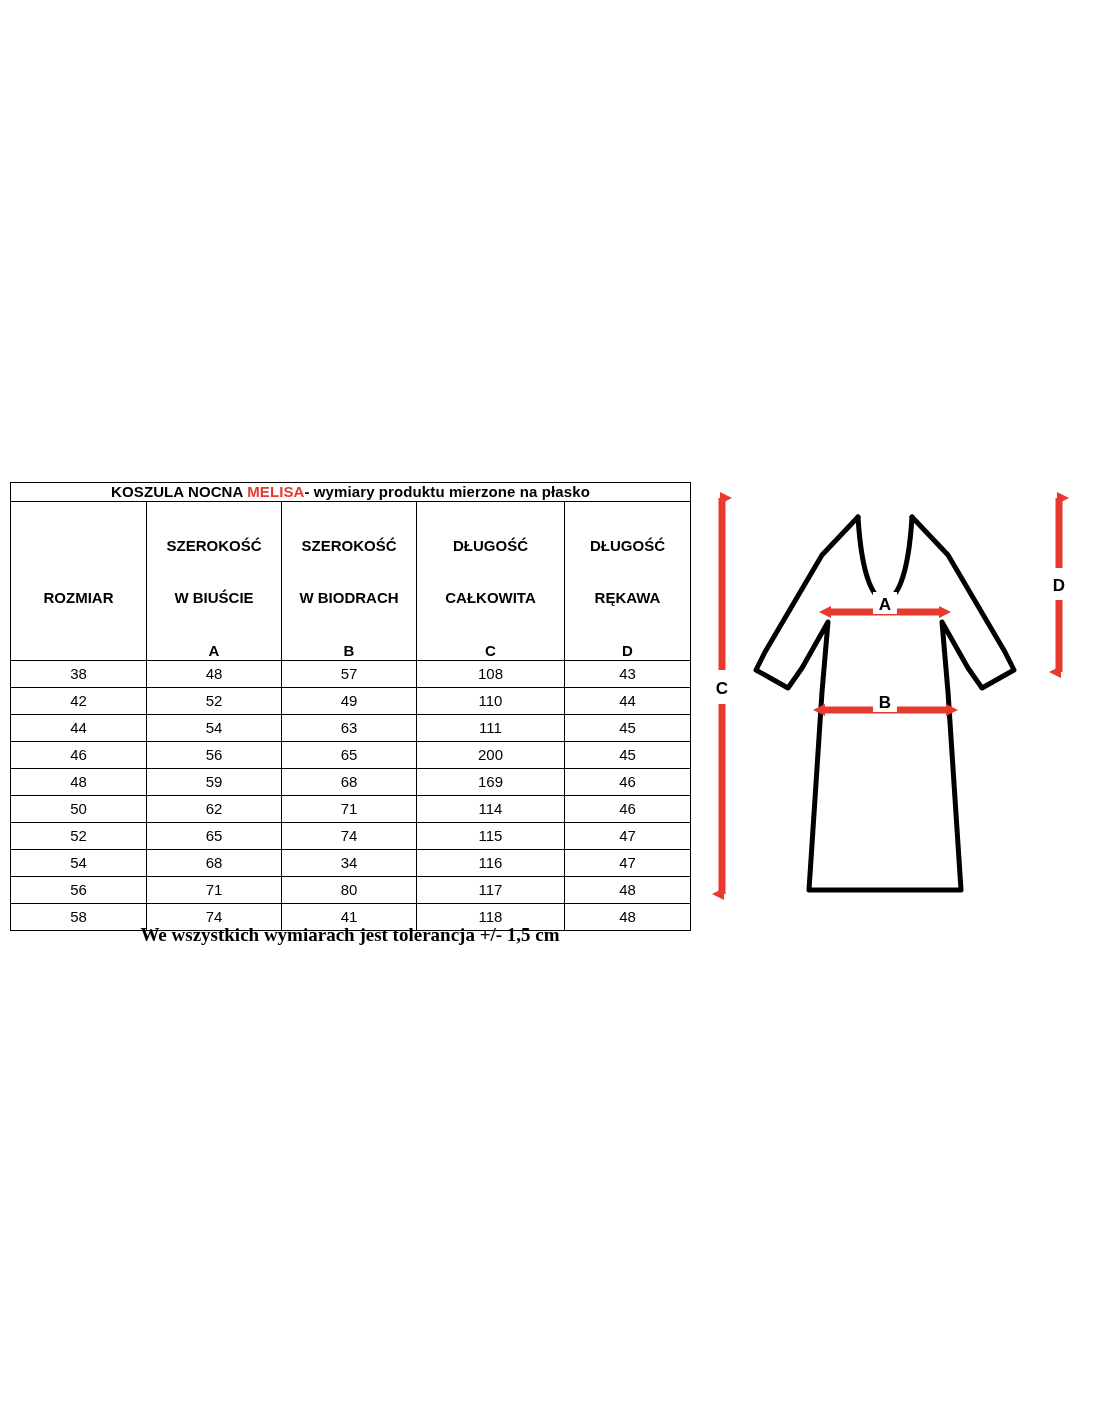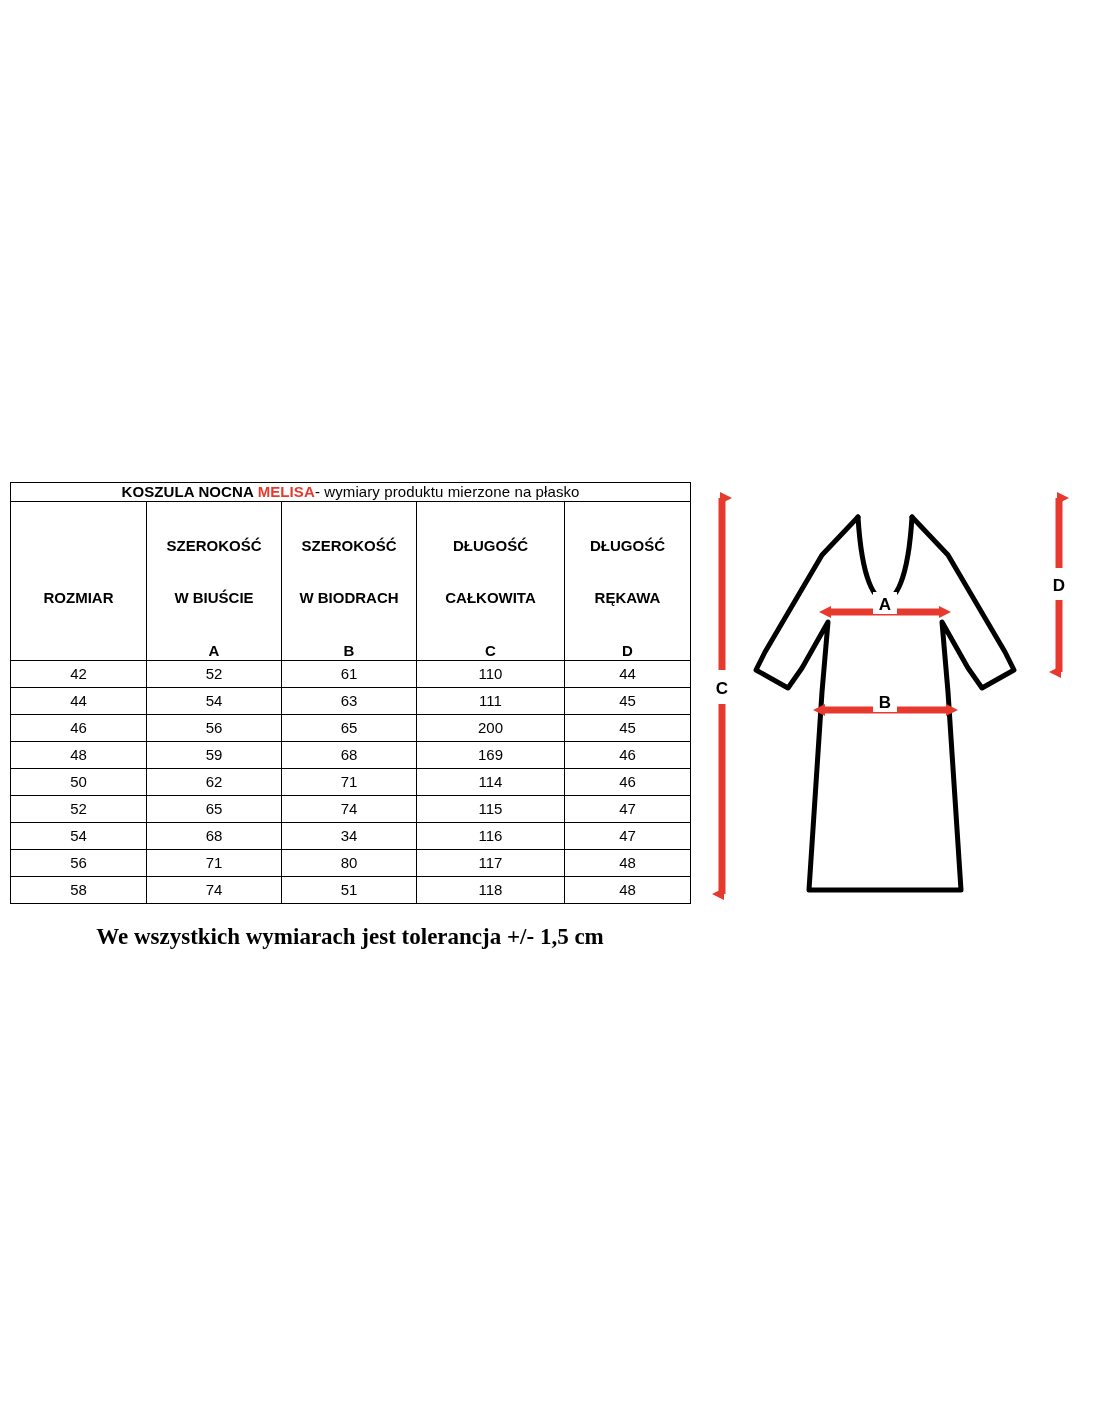--- a/index.html
+++ b/index.html
@@ -56,21 +56,21 @@
     font-size: 15.5px;
     font-weight: bold;
     letter-spacing: 0.1px;
   }
   .brand-accent {
     color: #e8392e;
     font-weight: bold;
     margin-top: 41px;
   }
   .title-rest {
-    font-weight: normal;
+    font-weight: bold;
   }
   .hl {
     display: block;
     margin-top: 35px;
   }
   tbody td {
     height: 26px;
     font-size: 15px;
     font-weight: normal;
   }
@@ -81,21 +81,21 @@
   .col-d { width: 126px; }
 
   .tolerance {
     position: absolute;
     left: 0px;
     top: 442px;
     width: 680px;
     text-align: center;
     font-family: "Liberation Serif", serif;
     font-weight: bold;
-    font-size: 23px;
+    font-size: 19px;
     color: #000000;
   }
 
   
   .diagram {
     position: absolute;
     left: 700px;
     top: 0px;
     width: 380px;
     height: 430px;
@@ -150,24 +150,31 @@
             </th>
             <th>
               <span class="hl">DŁUGOŚĆ</span>
               <span class="hl">RĘKAWA</span>
               <span class="hl">D</span>
             </th>
           </tr>
         </thead>
         <tbody>
 
+        <tr>
+              <td>38</td>
+              <td>48</td>
+              <td>57</td>
+              <td>108</td>
+              <td>43</td>
+            </tr>
             <tr>
               <td>42</td>
               <td>52</td>
-              <td>61</td>
+              <td>49</td>
               <td>110</td>
               <td>44</td>
             </tr>
             <tr>
               <td>44</td>
               <td>54</td>
               <td>63</td>
               <td>111</td>
               <td>45</td>
             </tr>
@@ -209,21 +216,21 @@
             <tr>
               <td>56</td>
               <td>71</td>
               <td>80</td>
               <td>117</td>
               <td>48</td>
             </tr>
             <tr>
               <td>58</td>
               <td>74</td>
-              <td>51</td>
+              <td>41</td>
               <td>118</td>
               <td>48</td>
             </tr>
           </tbody>
       </table>
     </div>
 
     <div class="tolerance">We wszystkich wymiarach jest tolerancja +/- 1,5 cm</div>
 
     <div class="diagram">

